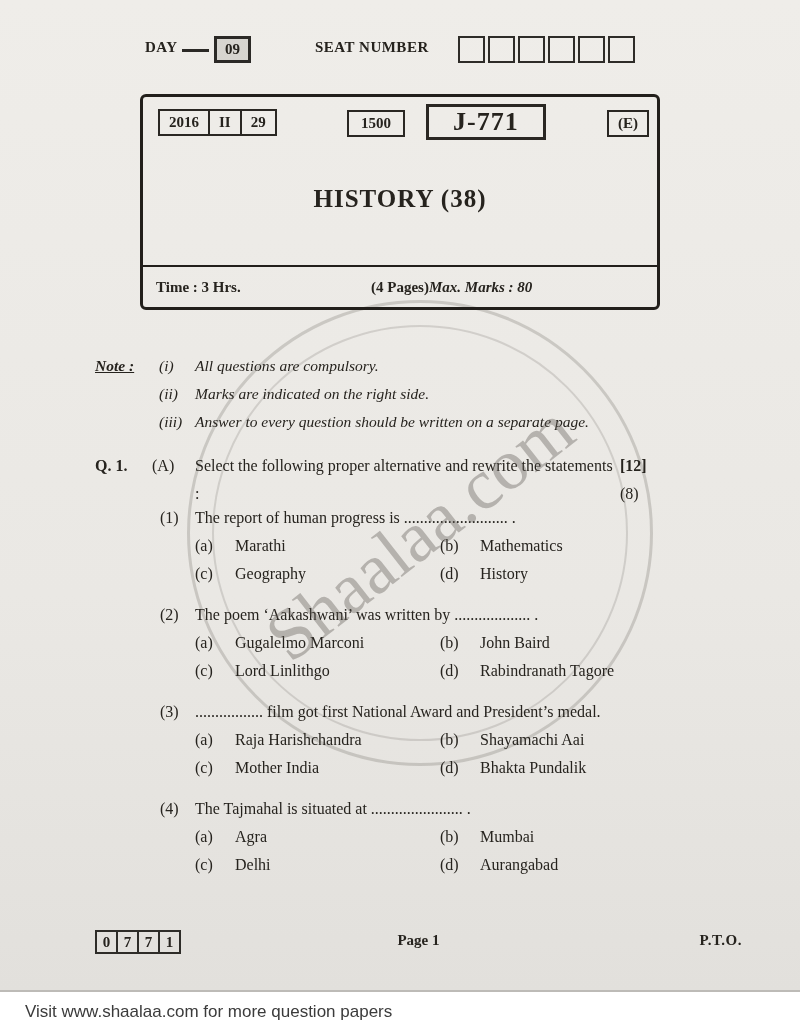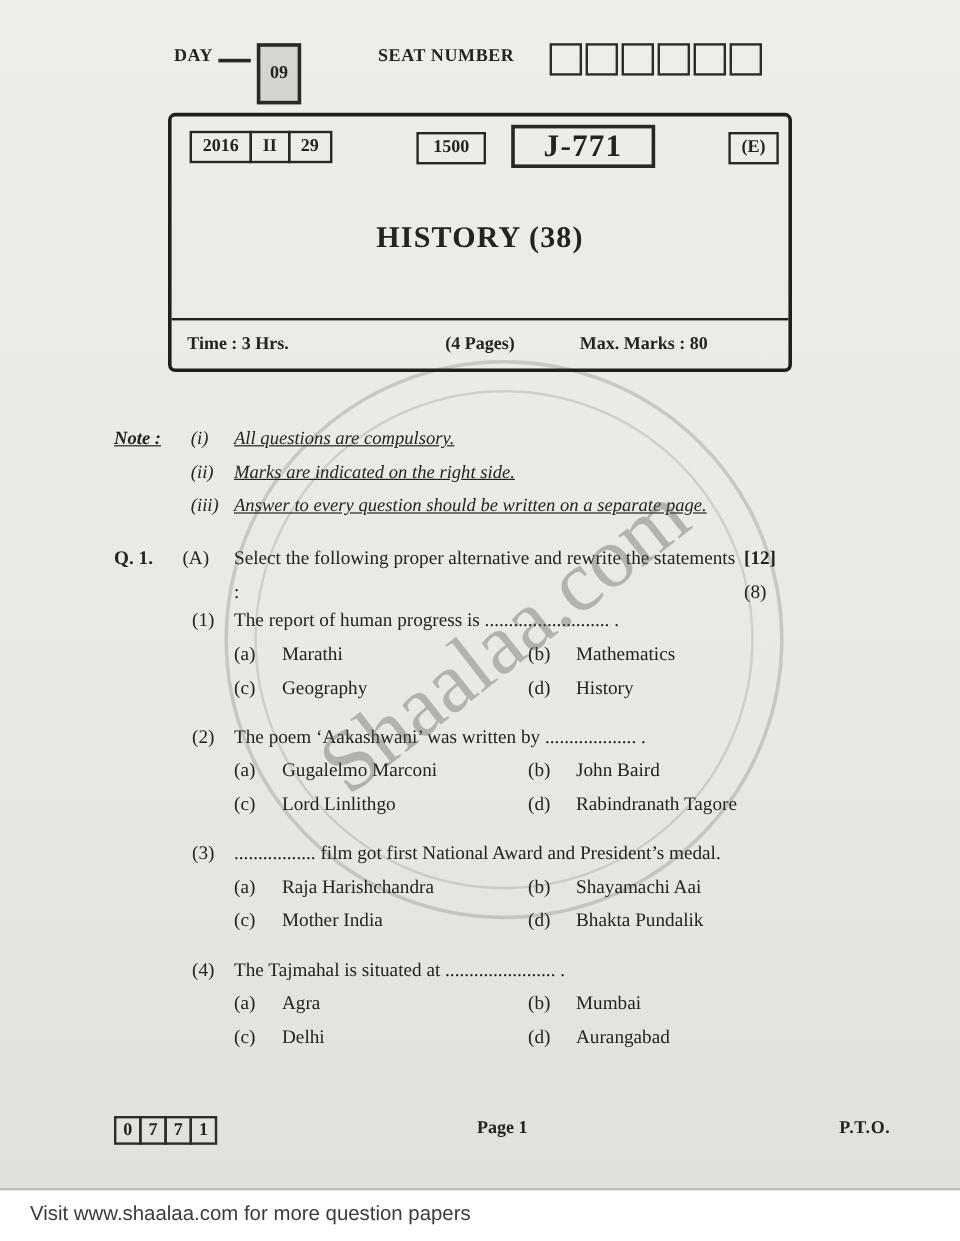--- a/index.html
+++ b/index.html
@@ -20,21 +20,21 @@
   .wm-circle-inner { position:absolute; left:212px; top:325px; width:416px; height:416px;
     border:2px solid rgba(115,110,104,0.22); border-radius:50%; pointer-events:none; }
   .wm-text { position:absolute; left:420px; top:533px;
     transform:translate(-50%,-50%) rotate(-38deg);
     font-size:72px; color:rgba(95,90,84,0.38); white-space:nowrap; pointer-events:none; z-index:5; }
 
   
   .header-row { position:absolute; top:36px; left:0; width:100%; height:30px; font-size:15px; }
   .day-label { position:absolute; left:145px; top:3px; font-weight:bold; letter-spacing:0.5px; }
   .day-dash { position:absolute; left:182px; top:13px; width:27px; height:3px; background:#2b2926; }
-  .day-box { position:absolute; left:214px; top:0; padding:14px 8px; border:3px solid #2b2926;
+  .day-box { position:absolute; left:214px; top:0; padding:2px 8px; border:3px solid #2b2926;
     background:rgba(40,38,35,0.12); font-weight:bold; }
   .seat-label { position:absolute; left:315px; top:3px; font-weight:bold; letter-spacing:0.5px; }
   .seat-boxes { position:absolute; left:458px; top:0; display:flex; gap:3px; }
   .seat-cell { width:27px; height:27px; border:2.5px solid #2e2c28; }
 
   
   .title-box { position:absolute; left:140px; top:94px; width:520px; height:216px;
     border:3px solid #221f1b; border-radius:6px; }
   .date-cells { position:absolute; left:15px; top:12px; display:flex; font-weight:bold; font-size:15px; }
   .date-cell { border:2px solid #2a2723; padding:3px 9px; }
@@ -45,29 +45,29 @@
     padding:0 24px; font-weight:bold; font-size:26px; letter-spacing:1px; }
   .box-e { position:absolute; right:8px; top:13px; border:2px solid #2a2723;
     padding:3px 9px; font-weight:bold; font-size:15px; }
   .subject { position:absolute; top:88px; left:0; width:100%; text-align:center;
     font-weight:bold; font-size:25px; letter-spacing:1px; }
   .box-footer { position:absolute; left:0; right:0; bottom:0; height:42px;
     border-top:2px solid #221f1b; display:grid; grid-template-columns:1fr auto 1fr;
     align-items:center; padding:12px 13px; font-weight:bold; font-size:15px; }
   .box-footer .bf-left { text-align:left; }
   .box-footer .bf-mid  { text-align:center; }
-  .box-footer .bf-right{ text-align:center; }
+  .box-footer .bf-right{ text-align:left;font-style:italic; }
 
   
   .note { position:absolute; left:95px; top:352px; width:620px;
     display:grid; grid-template-columns:64px 36px auto; font-style:italic;
     font-size:15.5px; line-height:28px; row-gap:0; }
   .note-label { font-weight:bold; grid-column:1;text-decoration:underline; }
   .note-num { grid-column:2; }
-  .note-text { grid-column:3;text-decoration:underline; }
+  .note-text { grid-column:3; }
 
   
   .q1-head { position:absolute; left:95px; top:452px; width:645px;
     display:grid; grid-template-columns:57px 43px 425px 1fr; font-size:16px; line-height:28px; }
   .q1-num { font-weight:bold; }
   .q1-marks { }
   .q1-marks .mk-total { font-weight:bold; display:block; }
   .q1-marks .mk-part { display:block; }
 
   

